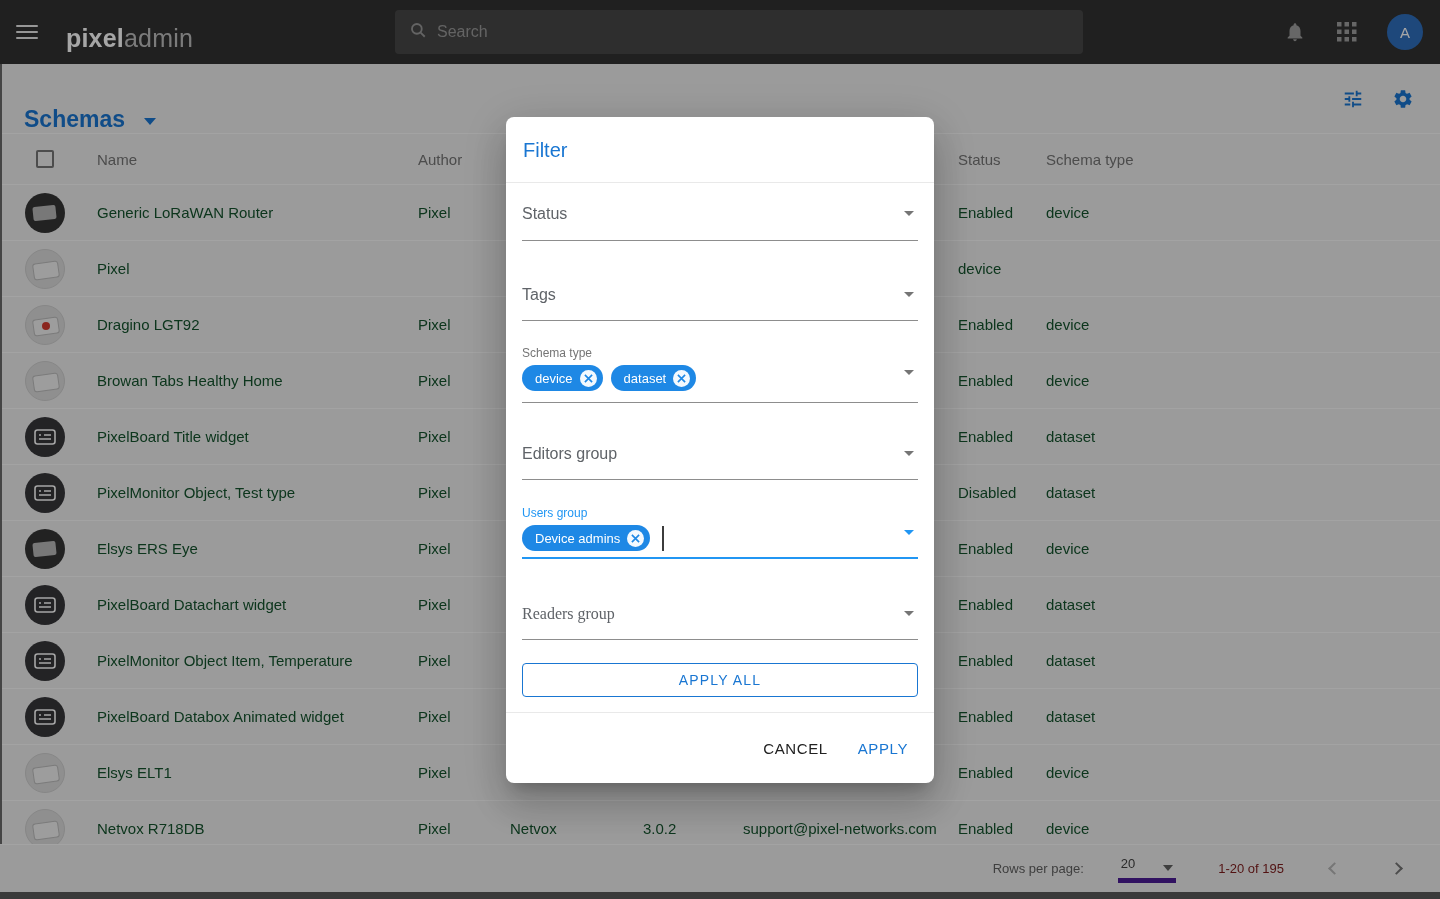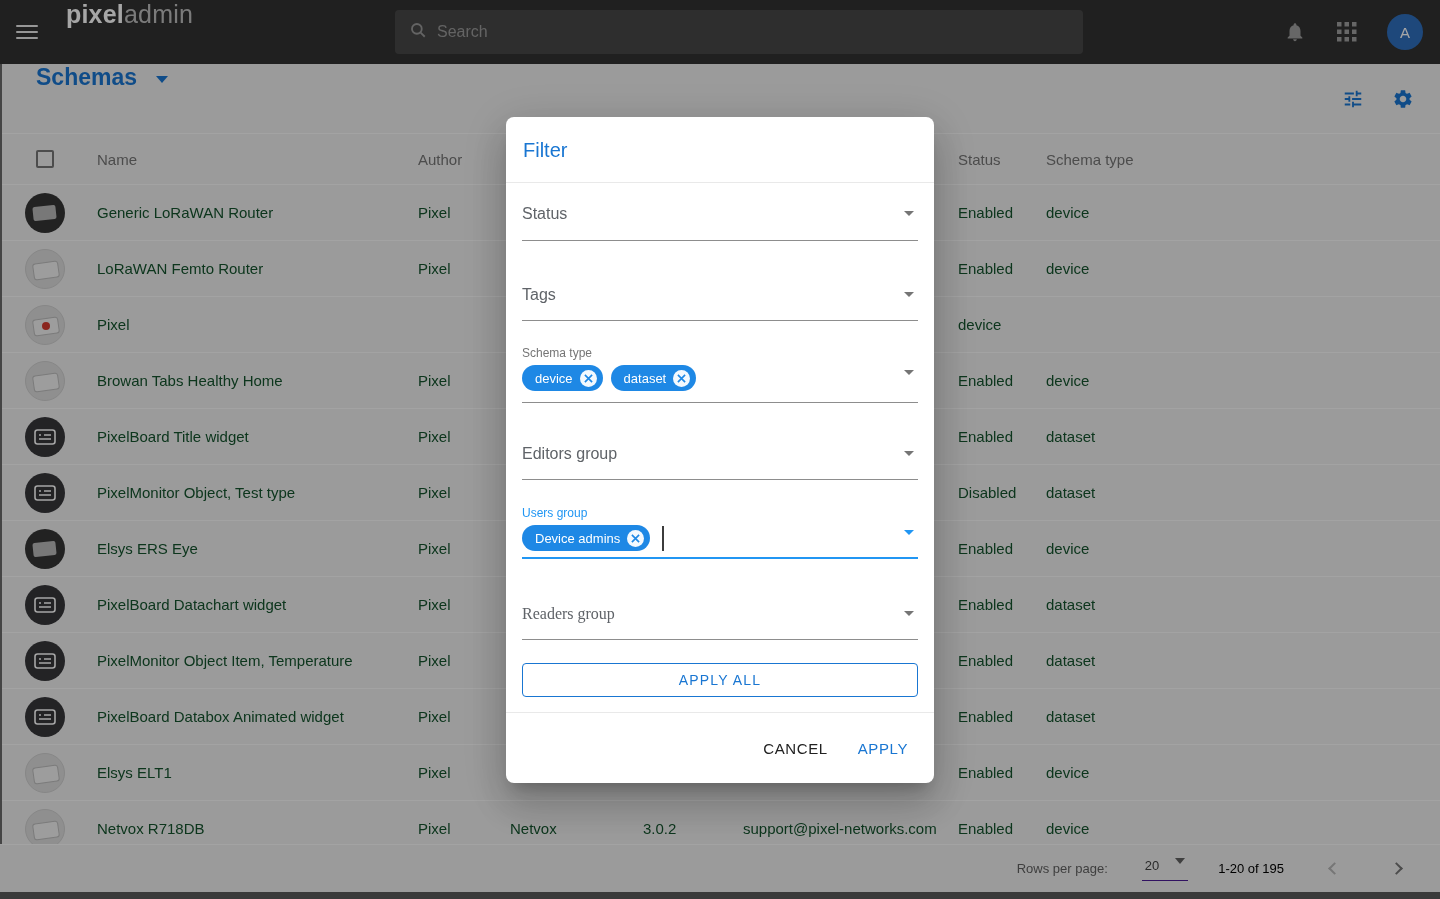--- a/index.html
+++ b/index.html
@@ -4,34 +4,34 @@
 <style>
   :root{ --accent:#1976d2; --chip:#1e88e5; --focus:#2196f3; }
   *{box-sizing:border-box; margin:0; padding:0;}
   html,body{width:1440px;height:899px;overflow:hidden;}
   body{font-family:"Liberation Sans",sans-serif;background:#eee;position:relative;}
 
   
   .topbar{position:absolute;top:0;left:0;width:1440px;height:64px;background:#323232;z-index:1;}
   .menu-btn{position:absolute;left:16px;top:21px;width:24px;height:22px;cursor:pointer;}
   .menu-btn i{display:block;width:22px;height:2px;background:#e8e8e8;margin:4px 0;border-radius:1px;}
-  .logo{position:absolute;left:66px;top:0;font-size:25px;color:#fff;font-weight:700;letter-spacing:.2px;}
+  .logo{position:absolute;left:66px;top:24px;font-size:25px;color:#fff;font-weight:700;letter-spacing:.2px;}
   .logo .lite{font-weight:400;color:#bdbdbd;}
   .searchbox{position:absolute;left:395px;top:10px;width:688px;height:44px;background:#484848;border-radius:4px;display:flex;align-items:center;padding:0 14px;}
   .searchbox svg{flex:0 0 auto;}
   .searchbox input{background:transparent;border:0;outline:none;color:#ddd;font-size:16px;margin-left:10px;width:620px;font-family:inherit;}
   .searchbox input::placeholder{color:#9a9a9a;}
   .top-right{position:absolute;right:17px;top:0;height:64px;display:flex;align-items:center;gap:28px;}
   .icon-btn{width:24px;height:24px;display:flex;align-items:center;justify-content:center;cursor:pointer;}
   .avatar{width:36px;height:36px;border-radius:50%;background:#2f6fbe;color:#fff;font-size:15px;display:flex;align-items:center;justify-content:center;cursor:pointer;}
 
   
   .content{position:absolute;top:64px;left:0;width:1440px;height:835px;background:#eee;overflow:hidden;}
   .left-edge{position:absolute;left:0;top:0;bottom:0;width:2px;background:#6b6b6b;z-index:2;}
-  .page-head{position:relative;height:69px;display:flex;align-items:flex-start;margin-left:12px;}
+  .page-head{position:relative;height:69px;display:flex;align-items:flex-end;}
   .page-title-wrap{display:flex;align-items:center;margin-left:24px;cursor:pointer;}
   .page-title{color:var(--accent);font-size:23px;font-weight:700;}
   .title-caret{width:0;height:0;border-left:6px solid transparent;border-right:6px solid transparent;border-top:7px solid var(--accent);margin-left:19px;margin-top:3px;}
   .head-icons{position:absolute;right:25px;top:23px;display:flex;gap:26px;}
 
   
   .grid{display:grid;grid-template-columns:97px 321px 92px 133px 100px 215px 88px 1fr;align-items:center;}
   .thead{height:52px;border-top:1px solid #fbfbfb;border-bottom:1px solid #fbfbfb;color:#757575;font-size:15px;}
   .trow{height:56px;border-bottom:1px solid #fbfbfb;color:#14532d;font-size:15px;cursor:pointer;}
   .cell{overflow:hidden;white-space:nowrap;}
@@ -39,23 +39,23 @@
   .av{width:40px;height:40px;border-radius:50%;margin-left:25px;position:relative;flex:0 0 auto;}
   .av.photo,.av.photo-red{background:#dcdcdc;border:1px solid #cfcfcf;}
   .av.photo::after,.av.photo-red::after{content:"";position:absolute;left:7px;top:12px;width:24px;height:15px;background:#f2f2f2;border:1px solid #bdbdbd;border-radius:3px;transform:rotate(-8deg);}
   .av.photo-red::before{content:"";position:absolute;left:16px;top:16px;width:8px;height:8px;border-radius:50%;background:#d63b30;z-index:1;}
   .av.dark-photo{background:#353535;}
   .av.dark-photo::after{content:"";position:absolute;left:8px;top:13px;width:23px;height:14px;background:#b9b9b9;border-radius:2px;transform:rotate(-6deg);}
   .av.widget{background:#36363a;display:flex;align-items:center;justify-content:center;}
 
   
   .tfoot{position:absolute;left:0;bottom:7px;width:1440px;height:48px;background:#eee;border-top:1px solid #fbfbfb;display:flex;align-items:center;justify-content:flex-end;color:#616161;font-size:13px;z-index:3;}
-  .rpp-select{display:flex;align-items:flex-start;gap:16px;border-bottom:1px solid #4c1d95;padding:2px 3px 7px 3px;margin-left:34px;cursor:pointer;color:#424242;}
+  .rpp-select{display:flex;align-items:flex-end;gap:28px;border-bottom:5px solid #4c1d95;padding:2px 3px 7px 3px;margin-left:34px;cursor:pointer;color:#424242;}
   .rpp-caret{width:0;height:0;border-left:5px solid transparent;border-right:5px solid transparent;border-top:6px solid #616161;}
-  .range{margin-left:30px;color:#000000;}
+  .range{margin-left:42px;color:#7f1d1d;}
   .pg-btn{margin-left:38px;width:24px;height:24px;display:flex;align-items:center;justify-content:center;cursor:pointer;}
   .pg-btn:last-child{margin-right:32px;}
   .chev{width:9px;height:9px;border-top:2px solid #757575;border-right:2px solid #757575;}
   .chev.left{transform:rotate(-135deg);border-color:#b5b5b5;}
   .chev.right{transform:rotate(45deg);}
   .bottom-strip{position:absolute;left:0;bottom:0;width:1440px;height:7px;background:#5a5a5a;z-index:4;}
 
   
   .scrim{position:fixed;inset:0;background:rgba(0,0,0,.35);z-index:5;}
   .dialog{position:fixed;left:506px;top:117px;width:428px;height:666px;background:#fff;border-radius:8px;z-index:10;
@@ -176,33 +176,33 @@
     <div class="cell c-version"></div>
     <div class="cell c-support"></div>
     <div class="cell c-status">Enabled</div>
     <div class="cell c-type">device</div>
   </div>
 
   <div class="grid trow">
     <div class="cell">
           <div class="av photo"></div>
         </div>
-    <div class="cell c-name">LoRaWAN Femto Router</div>
     <div class="cell c-author">Pixel</div>
     <div class="cell c-vendor"></div>
     <div class="cell c-version"></div>
     <div class="cell c-support"></div>
     <div class="cell c-status">Enabled</div>
     <div class="cell c-type">device</div>
   </div>
 
   <div class="grid trow">
     <div class="cell">
           <div class="av photo-red"></div>
         </div>
+    <div class="cell c-name">Dragino LGT92</div>
     <div class="cell c-author">Pixel</div>
     <div class="cell c-vendor"></div>
     <div class="cell c-version"></div>
     <div class="cell c-support"></div>
     <div class="cell c-status">Enabled</div>
     <div class="cell c-type">device</div>
   </div>
 
   <div class="grid trow">
     <div class="cell">

